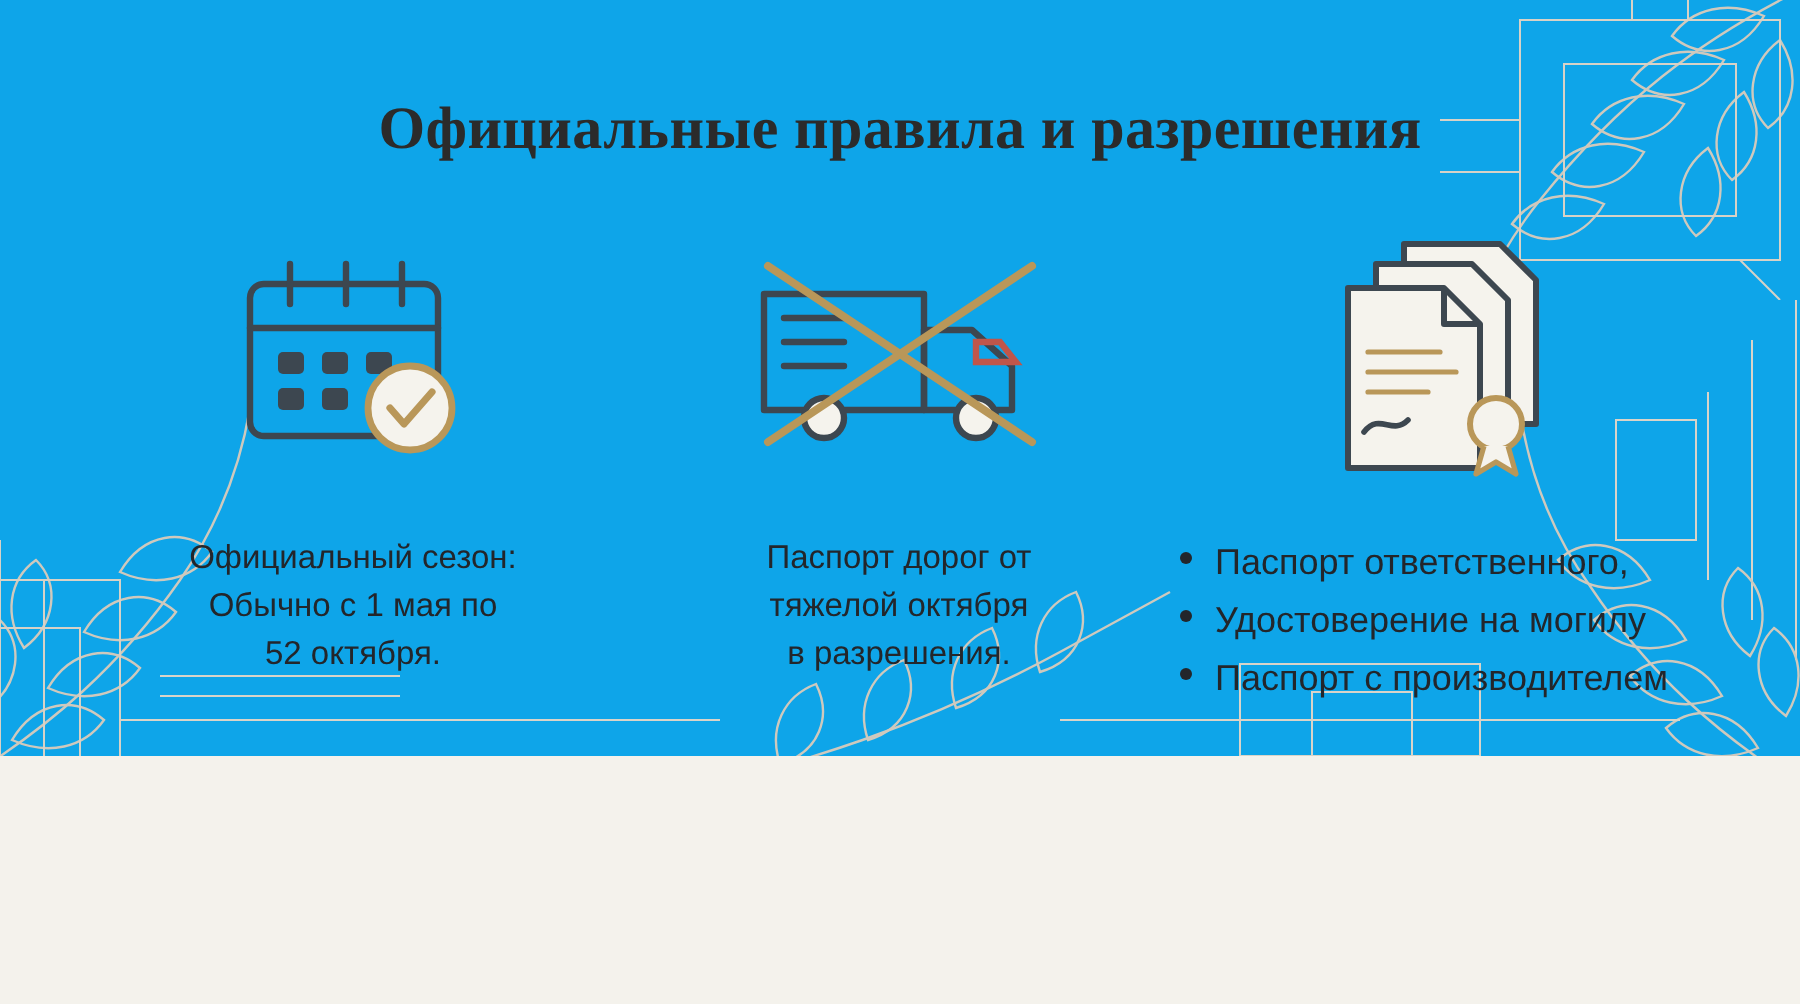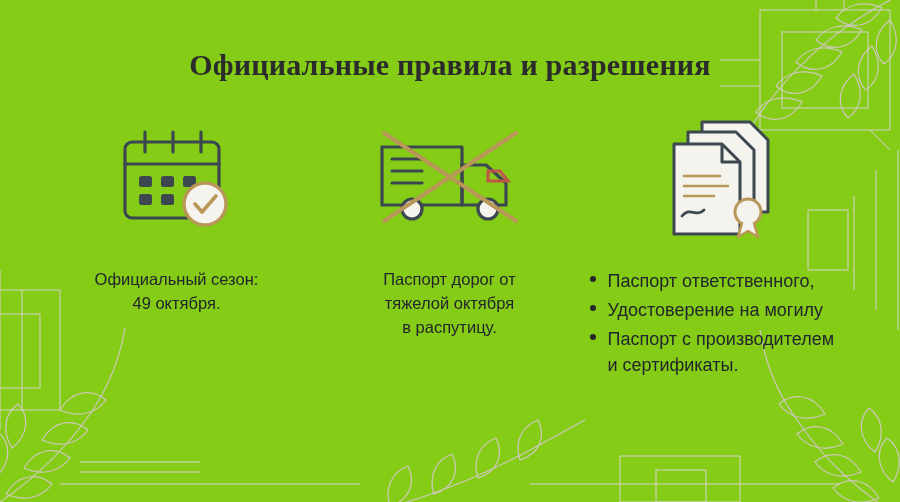--- a/index.html
+++ b/index.html
@@ -9,22 +9,22 @@
   body {
     width: 900px;
     height: 502px;
     overflow: hidden;
     font-family: "Liberation Sans", sans-serif;
     background: #f4f2ec;
   }
   .slide {
     position: relative;
     width: 900px;
-    height: 502px;
-    background: #84cc16;
+    height: 378px;
+    background: #0ea5e9;
     overflow: hidden;
   }
   
   .deco {
     position: absolute;
     inset: 0;
     pointer-events: none;
   }
   .deco svg {
     position: absolute;
@@ -194,21 +194,22 @@
             <rect x="70" y="52" width="13" height="11" rx="2.5"></rect>
             <rect x="26" y="70" width="13" height="11" rx="2.5"></rect>
             <rect x="48" y="70" width="13" height="11" rx="2.5"></rect>
           </g>
           <circle cx="92" cy="80" r="21" fill="#f5f3ed" stroke="#b99759" stroke-width="3.4"></circle>
           <path d="M82 80 l7 8 l14 -16" stroke="#b99759" stroke-width="3.6" fill="none" stroke-linecap="round" stroke-linejoin="round"></path>
         </svg>
       </div>
       <div class="caption">
         <span class="line">Официальный сезон:</span>
-        <span class="line">49 октября.</span>
+        <span class="line">Обычно с 1 мая по</span>
+        <span class="line">52 октября.</span>
       </div>
     </div>
 
     <div class="col">
       <div class="icon-box">
         <svg width="160" height="118" viewBox="0 0 160 118" fill="none">
           <g stroke="#3d4750" stroke-width="3.2" fill="none" stroke-linecap="round" stroke-linejoin="round">
             <path d="M12 26 H92 V84 H12 Z"></path>
             <path d="M92 44 H116 L136 62 V84 H92 Z"></path>
             <path d="M22 38 H52 M22 50 H52 M22 62 H52"></path>
@@ -220,21 +221,21 @@
           <circle cx="118" cy="88" r="10" fill="#f5f3ed" stroke="#3d4750" stroke-width="3.2"></circle>
           <g stroke="#b99759" stroke-width="4" stroke-linecap="round">
             <path d="M14 12 L146 100"></path>
             <path d="M146 12 L14 100"></path>
           </g>
         </svg>
       </div>
       <div class="caption">
         <span class="line">Паспорт дорог от</span>
         <span class="line">тяжелой октября</span>
-        <span class="line">в распутицу.</span>
+        <span class="line">в разрешения.</span>
       </div>
     </div>
 
     <div class="col">
       <div class="icon-box">
         <svg width="130" height="128" viewBox="0 0 130 128" fill="none">
           <g stroke="#3d4750" stroke-width="3" fill="#f5f3ed" stroke-linejoin="round">
             <path d="M44 6 H92 L110 24 V96 H44 Z"></path>
             <path d="M30 16 H78 L96 34 V106 H30 Z"></path>
             <path d="M16 28 H64 L82 46 V118 H16 Z"></path>
@@ -253,19 +254,18 @@
           <span class="dot"></span>
           <span>Паспорт ответственного,</span>
         </li>
         <li>
           <span class="dot"></span>
           <span>Удостоверение на могилу</span>
         </li>
         <li>
           <span class="dot"></span>
           <span>Паспорт с производителем</span>
-          <span class="cont">и сертификаты.</span>
         </li>
       </ul>
     </div>
 
   </div>
 </div>
 
 </body></html>

